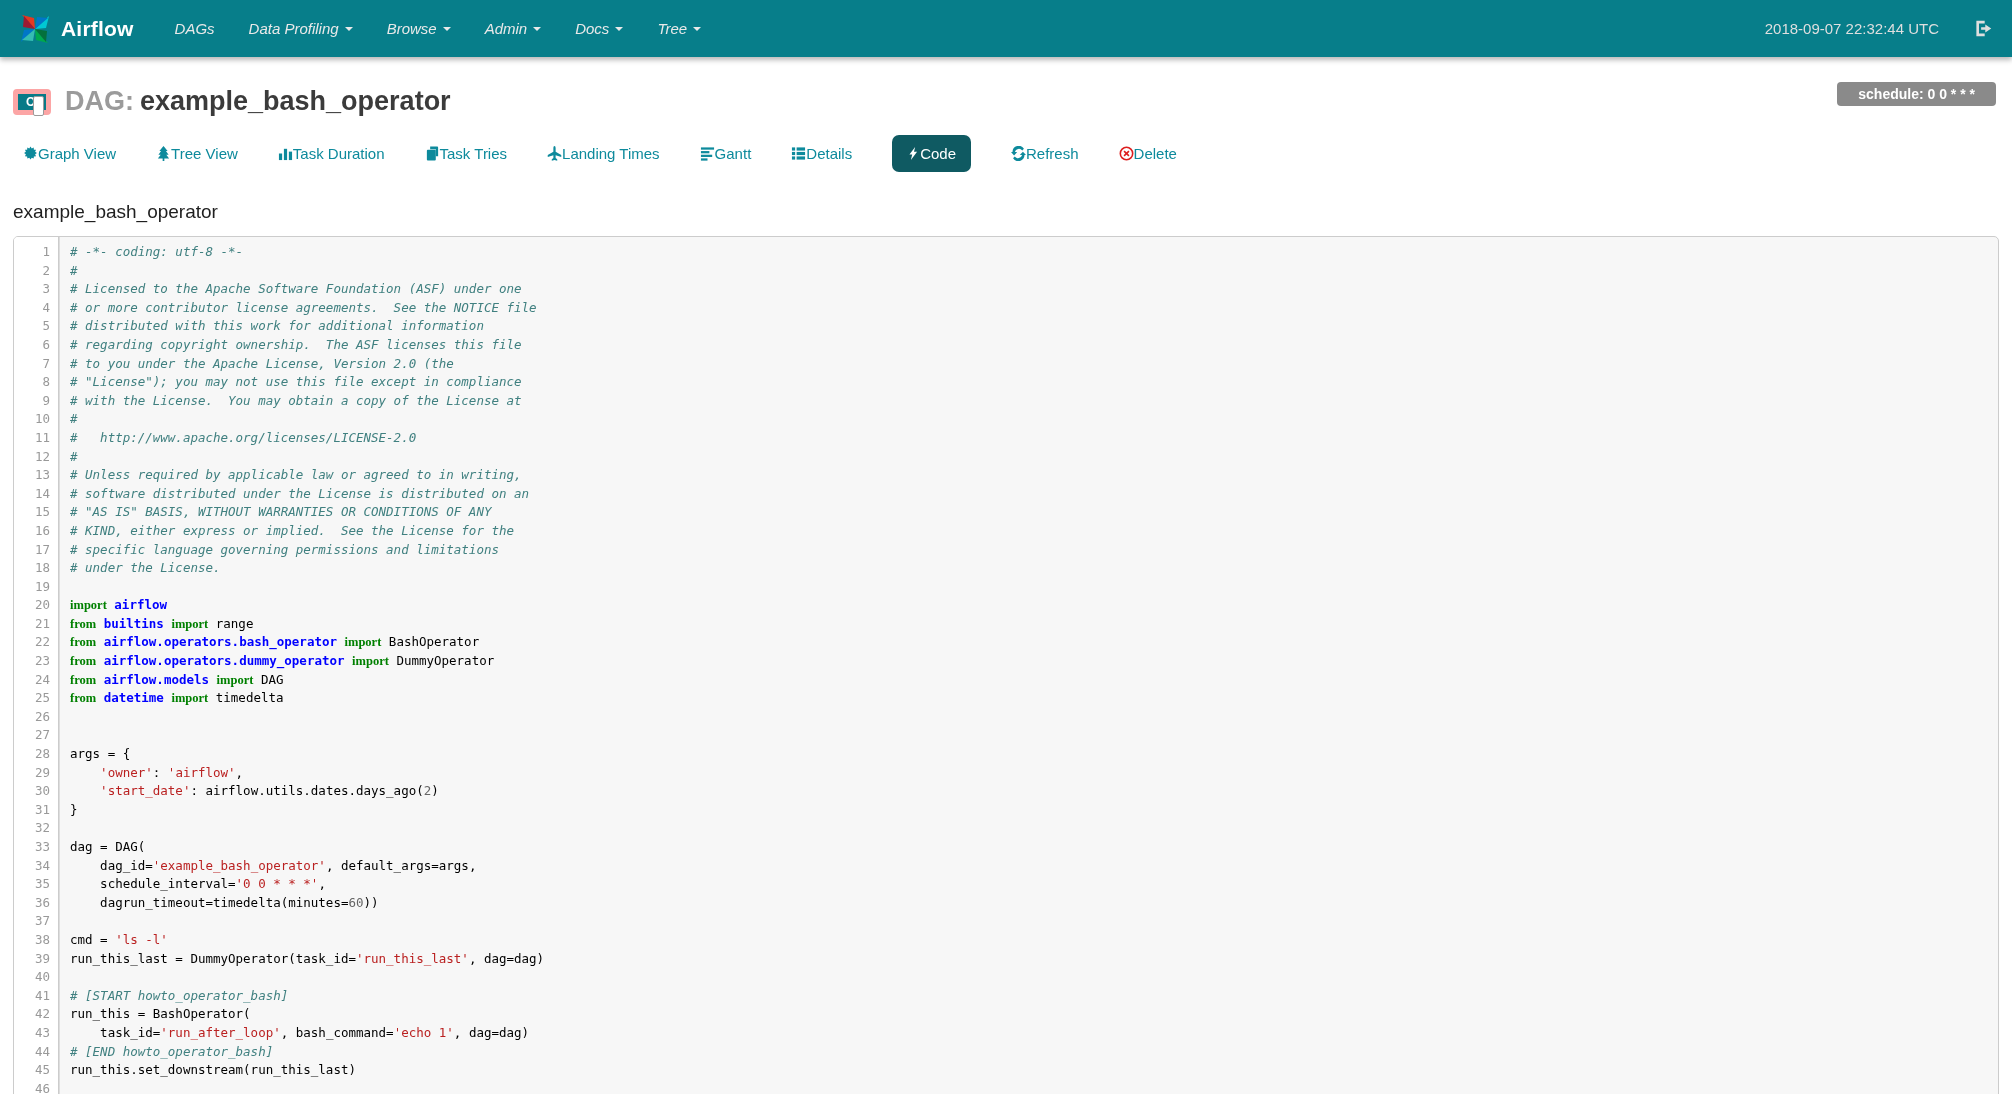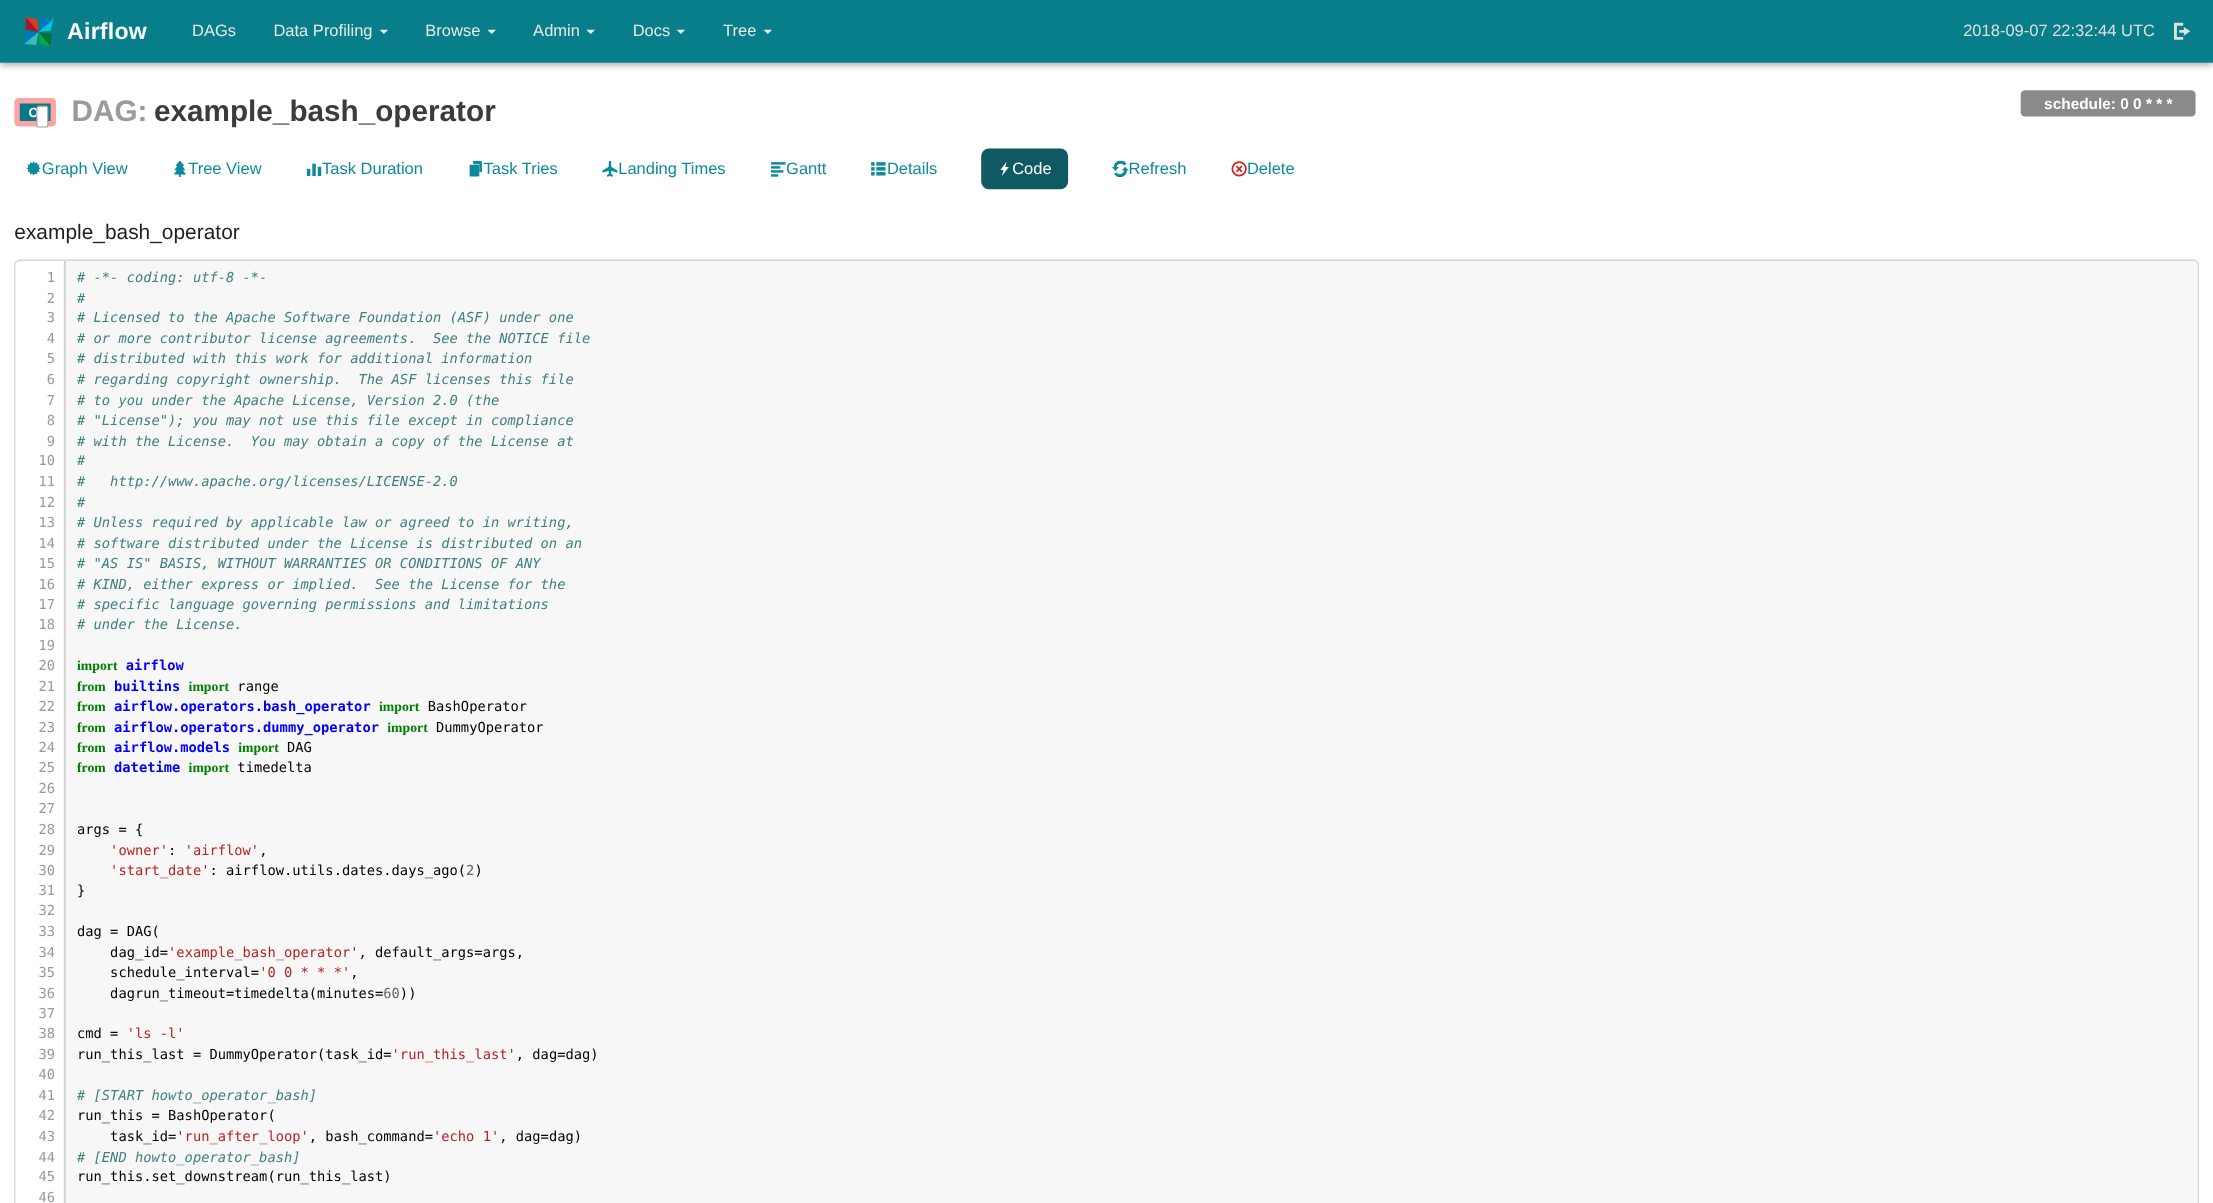--- a/index.html
+++ b/index.html
@@ -9,28 +9,28 @@
   }
   *{box-sizing:border-box; margin:0; padding:0;}
   html,body{width:2012px;height:1094px;overflow:hidden;background:#fff;
     font-family:"Liberation Sans", sans-serif;}
 
   
   .navbar{height:57px;background:var(--navbar-teal);display:flex;align-items:center;
     padding:0 18px;box-shadow:0 3px 5px rgba(0,0,0,.28);position:relative;z-index:5;}
   .brand{display:flex;align-items:center;gap:9px;margin-right:24px;}
   .brand-text{color:#fff;font-size:21px;font-weight:bold;letter-spacing:.2px;}
-  .nav-items{display:flex;list-style:none;align-items:center;height:100%;}
+  .nav-items{display:flex;list-style:none;align-items:center;height:100%;font-style:italic;}
   .nav-items li{height:100%;display:flex;align-items:center;}
   .nav-items a{color:#E9E9E9;font-size:15px;text-decoration:none;padding:0 17px;
     display:flex;align-items:center;height:100%;}
   .caret{display:inline-block;width:0;height:0;margin-left:6px;vertical-align:middle;
     border-left:4px solid transparent;border-right:4px solid transparent;
     border-top:4px solid currentColor;}
-  .nav-right{margin-left:auto;display:flex;align-items:center;gap:14px;}
+  .nav-right{margin-left:auto;display:flex;align-items:center;gap:34px;}
   .clock{color:#DFDFDF;font-size:15px;}
   .logout{display:flex;align-items:center;cursor:pointer;}
 
   
   .page{padding:0 13px;}
   .dag-header{margin-top:29px;display:flex;align-items:center;position:relative;}
   .toggle{width:38px;height:26px;background:var(--toggle-teal);border:5px solid #fca5a5;
     border-radius:4px;position:relative;display:flex;align-items:center;cursor:pointer;}
   .toggle-label{color:#fff;font-size:12px;font-weight:bold;margin-left:8px;}
   .toggle-knob{position:absolute;right:2px;top:2px;width:11px;height:20px;background:#fff;

